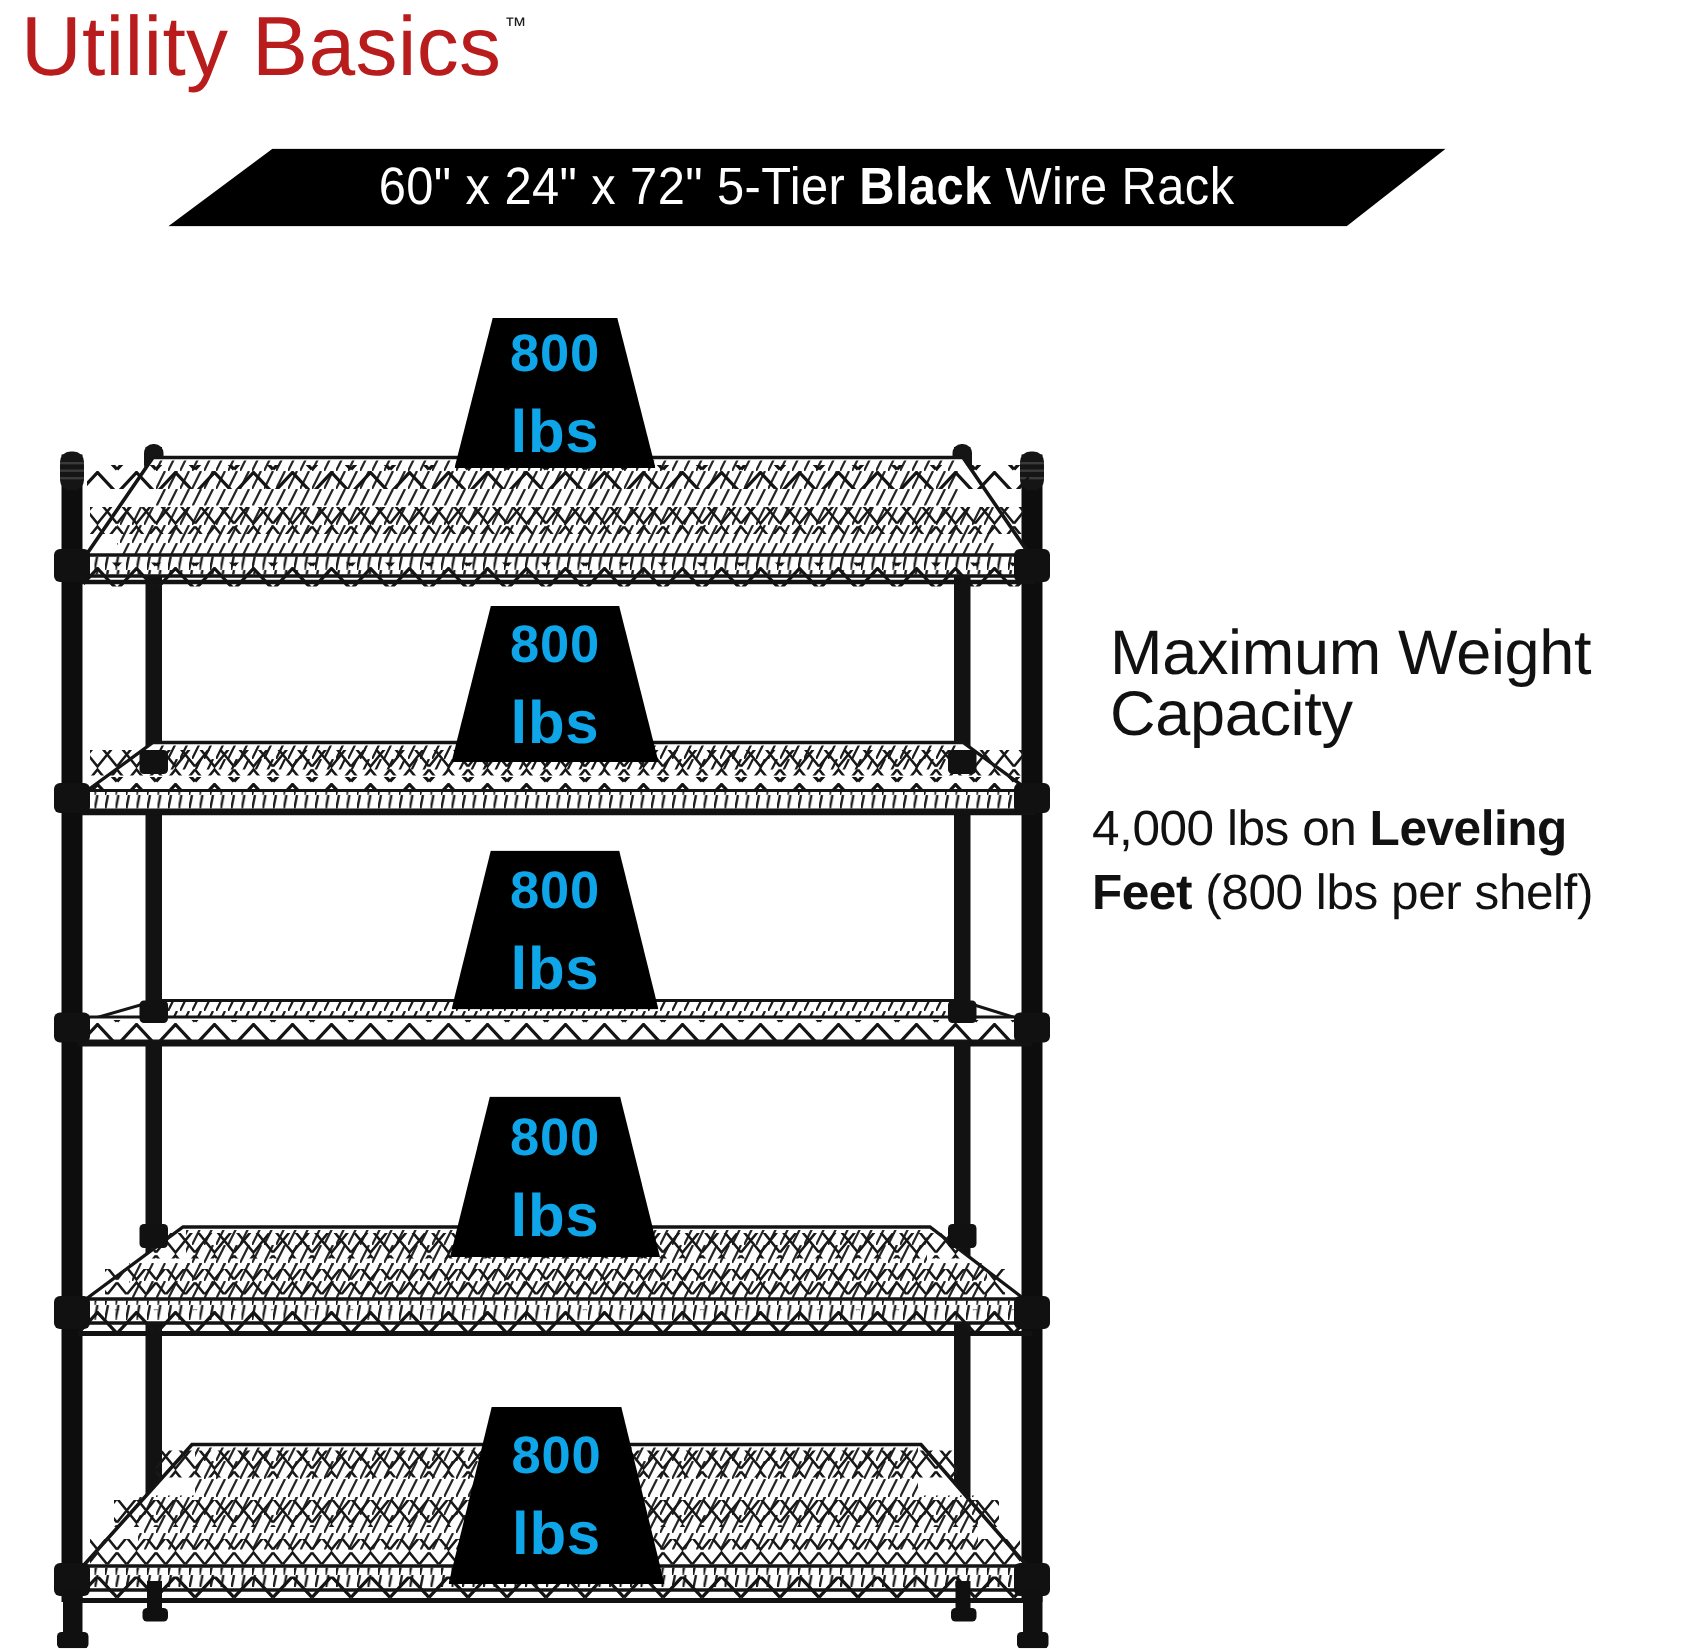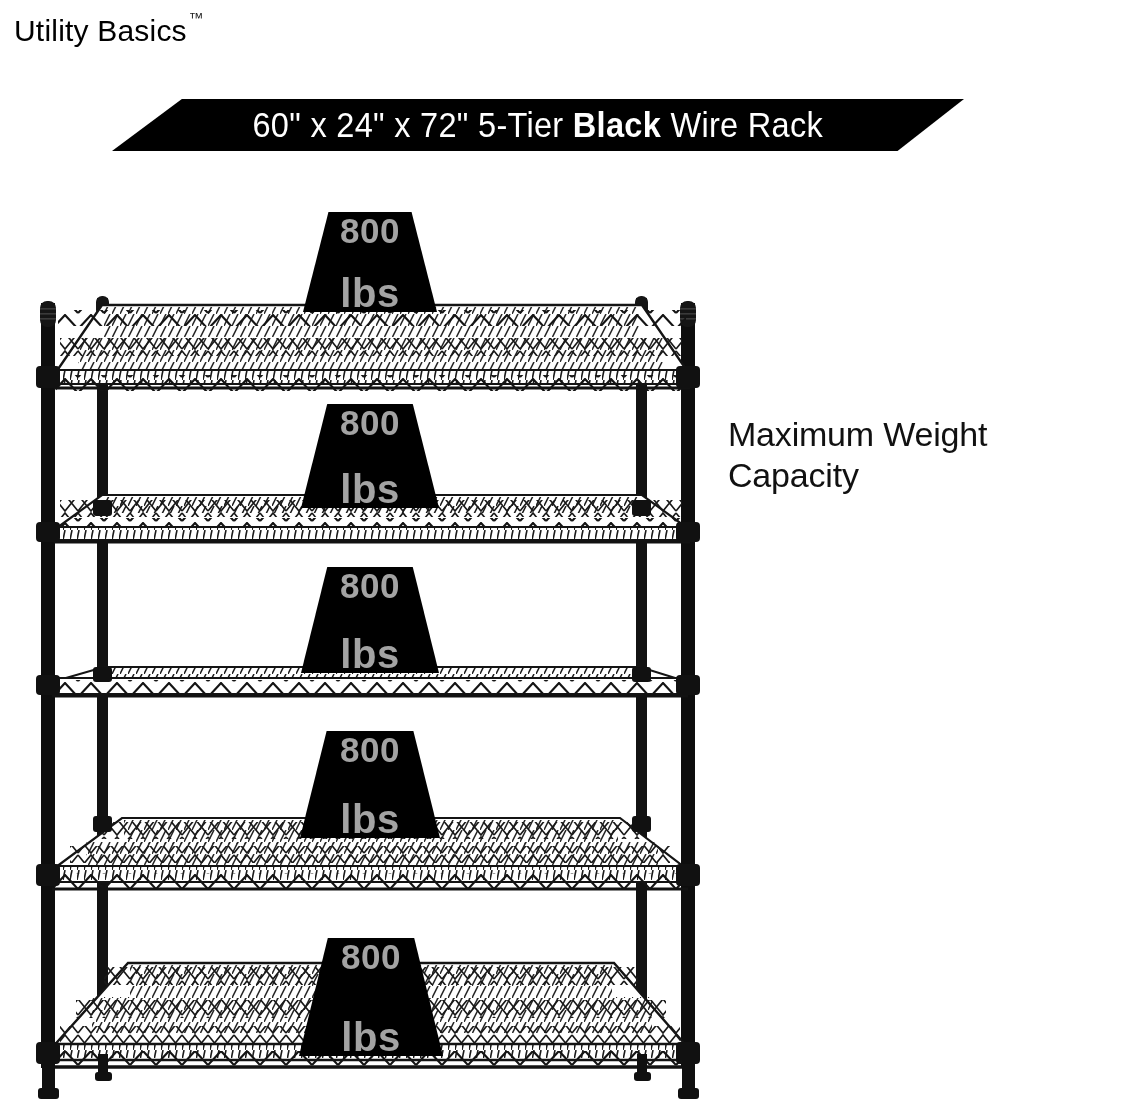--- a/index.html
+++ b/index.html
@@ -21,25 +21,25 @@
 
   
   #brand {
     position: absolute;
     left: 14px;
     top: 6px;
     display: flex;
     align-items: flex-start;
   }
   #brand-name {
-    font-size: 30px;
+    font-size: 56px;
     line-height: 50px;
     font-weight: 400;
     letter-spacing: 0.2px;
-    color: #000000;
+    color: #b91c1c;
     font-family: "Liberation Sans", sans-serif;
   }
   #brand-tm {
     font-size: 15px;
     line-height: 15px;
     margin-top: 4px;
     margin-left: 2px;
     color: #1b1b1b;
     letter-spacing: 0.5px;
   }
@@ -73,25 +73,25 @@
 
   
   #copy {
     position: absolute;
     left: 728px;
     top: 414px;
     width: 380px;
     color: #111111;
   }
   .copy-head {
-    font-size: 34px;
+    font-size: 42px;
     line-height: 41px;
     font-weight: 400;
     letter-spacing: -0.2px;
-    margin: 0 0 34px 0;
+    margin: 0 0 34px 12px;
   }
   .copy-para {
     font-size: 33px;
     line-height: 43px;
     font-weight: 400;
     letter-spacing: -0.3px;
     margin: 0 0 35px 0;
   }
   .copy-para b {
     font-weight: 700;
@@ -111,22 +111,22 @@
     height: 929px;
   }
 
   
   .badge {
     position: absolute;
     background: #000000;
     display: flex;
     flex-direction: column;
     align-items: center;
-    justify-content: space-between;
-    color: #a3a3a3;
+    justify-content: center;
+    color: #0ea5e9;
   }
   .badge-num, .badge-unit {
     font-weight: 700;
     font-family: "Liberation Sans", sans-serif;
     letter-spacing: 0.5px;
     text-align: center;
   }
   .badge-num { font-size: 35px; line-height: 37px; }
   .badge-unit { font-size: 40px; line-height: 37px; }
 
@@ -324,16 +324,17 @@
     <span class="badge-unit">lbs</span>
   </div>
   <div class="badge badge-5">
     <span class="badge-num pad">800</span>
     <span class="badge-unit">lbs</span>
   </div>
 
   <div id="copy">
     <div class="copy-head">Maximum Weight Capacity</div>
 
+    <div class="copy-para"><span>4,000 lbs</span><span> on </span><b>Leveling Feet</b><span> (800 lbs per shelf)</span></div>
 
   </div>
 
 </div>
 
 </body></html>

